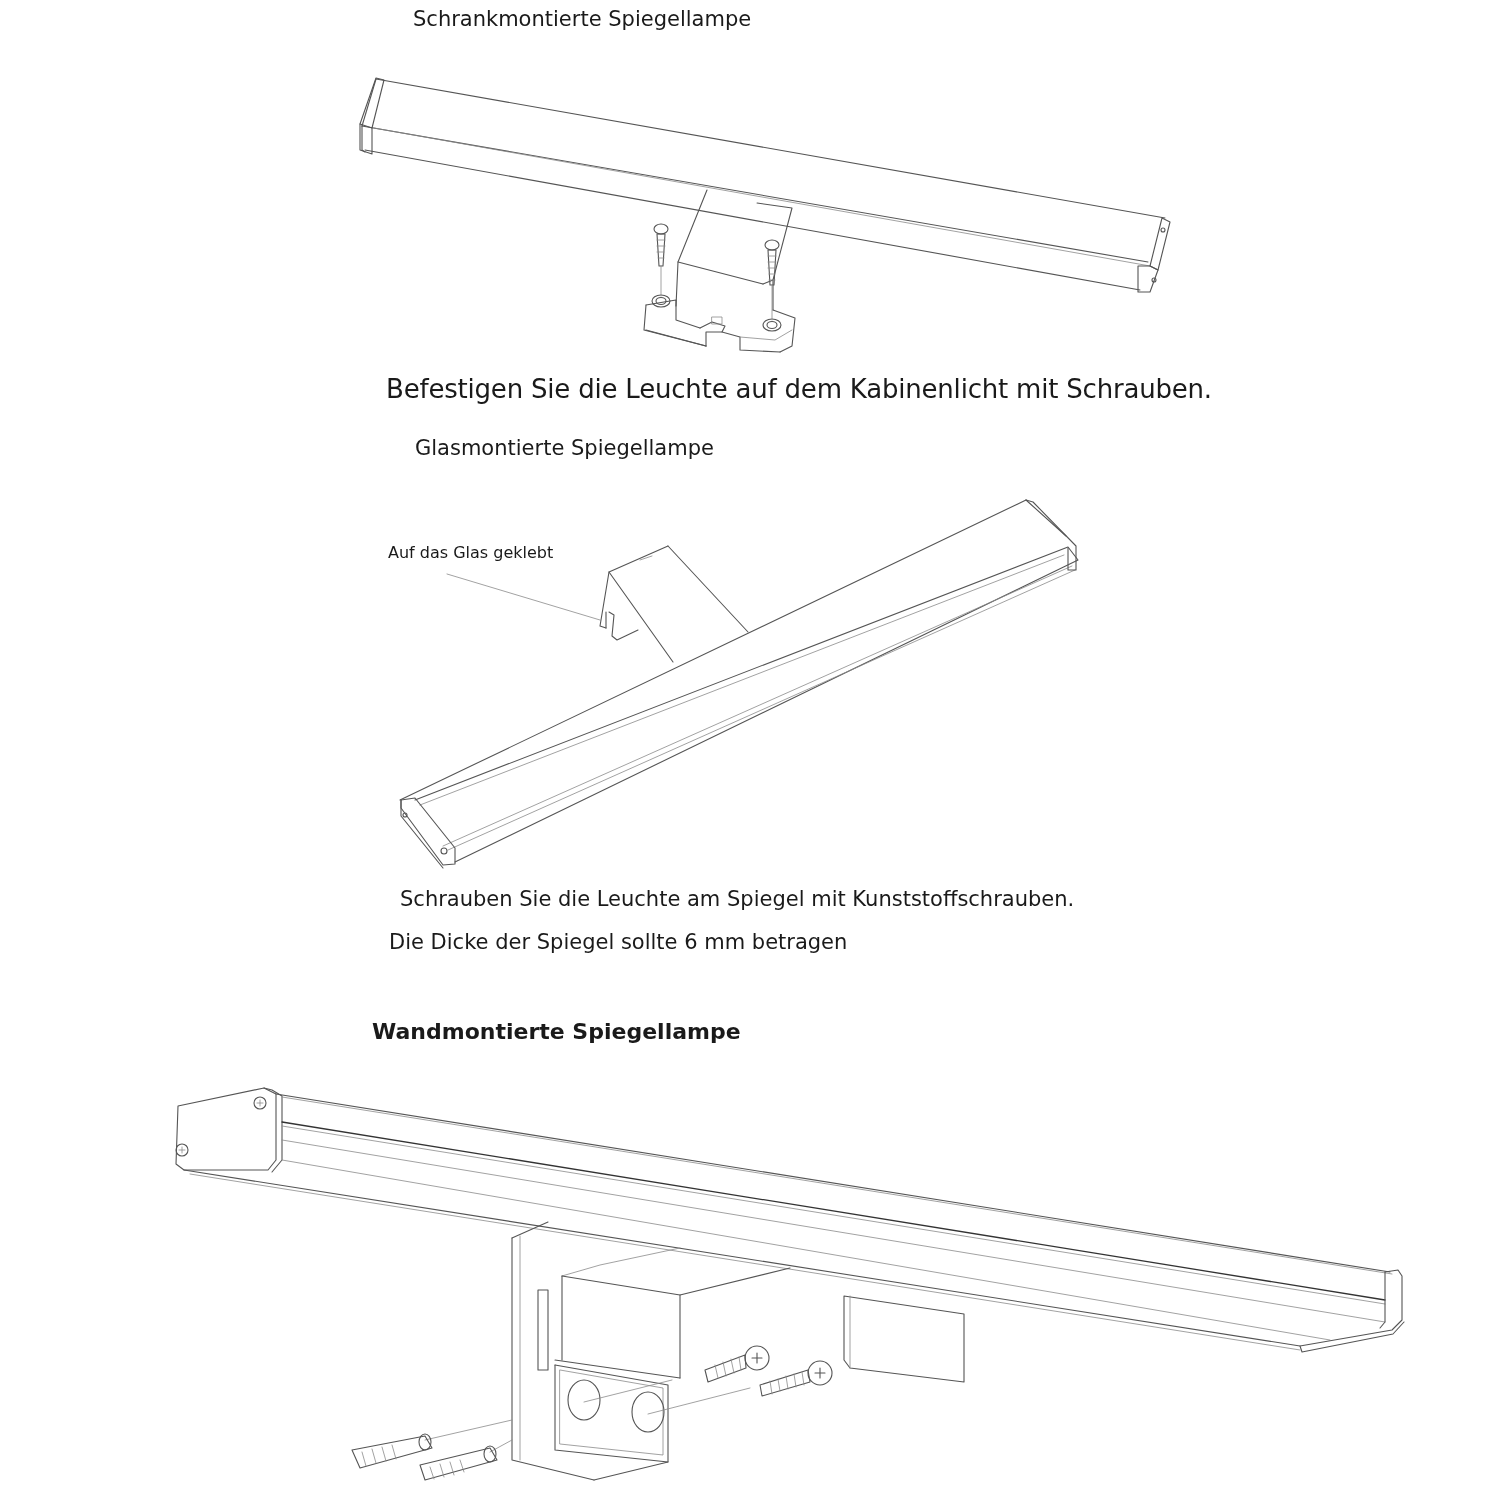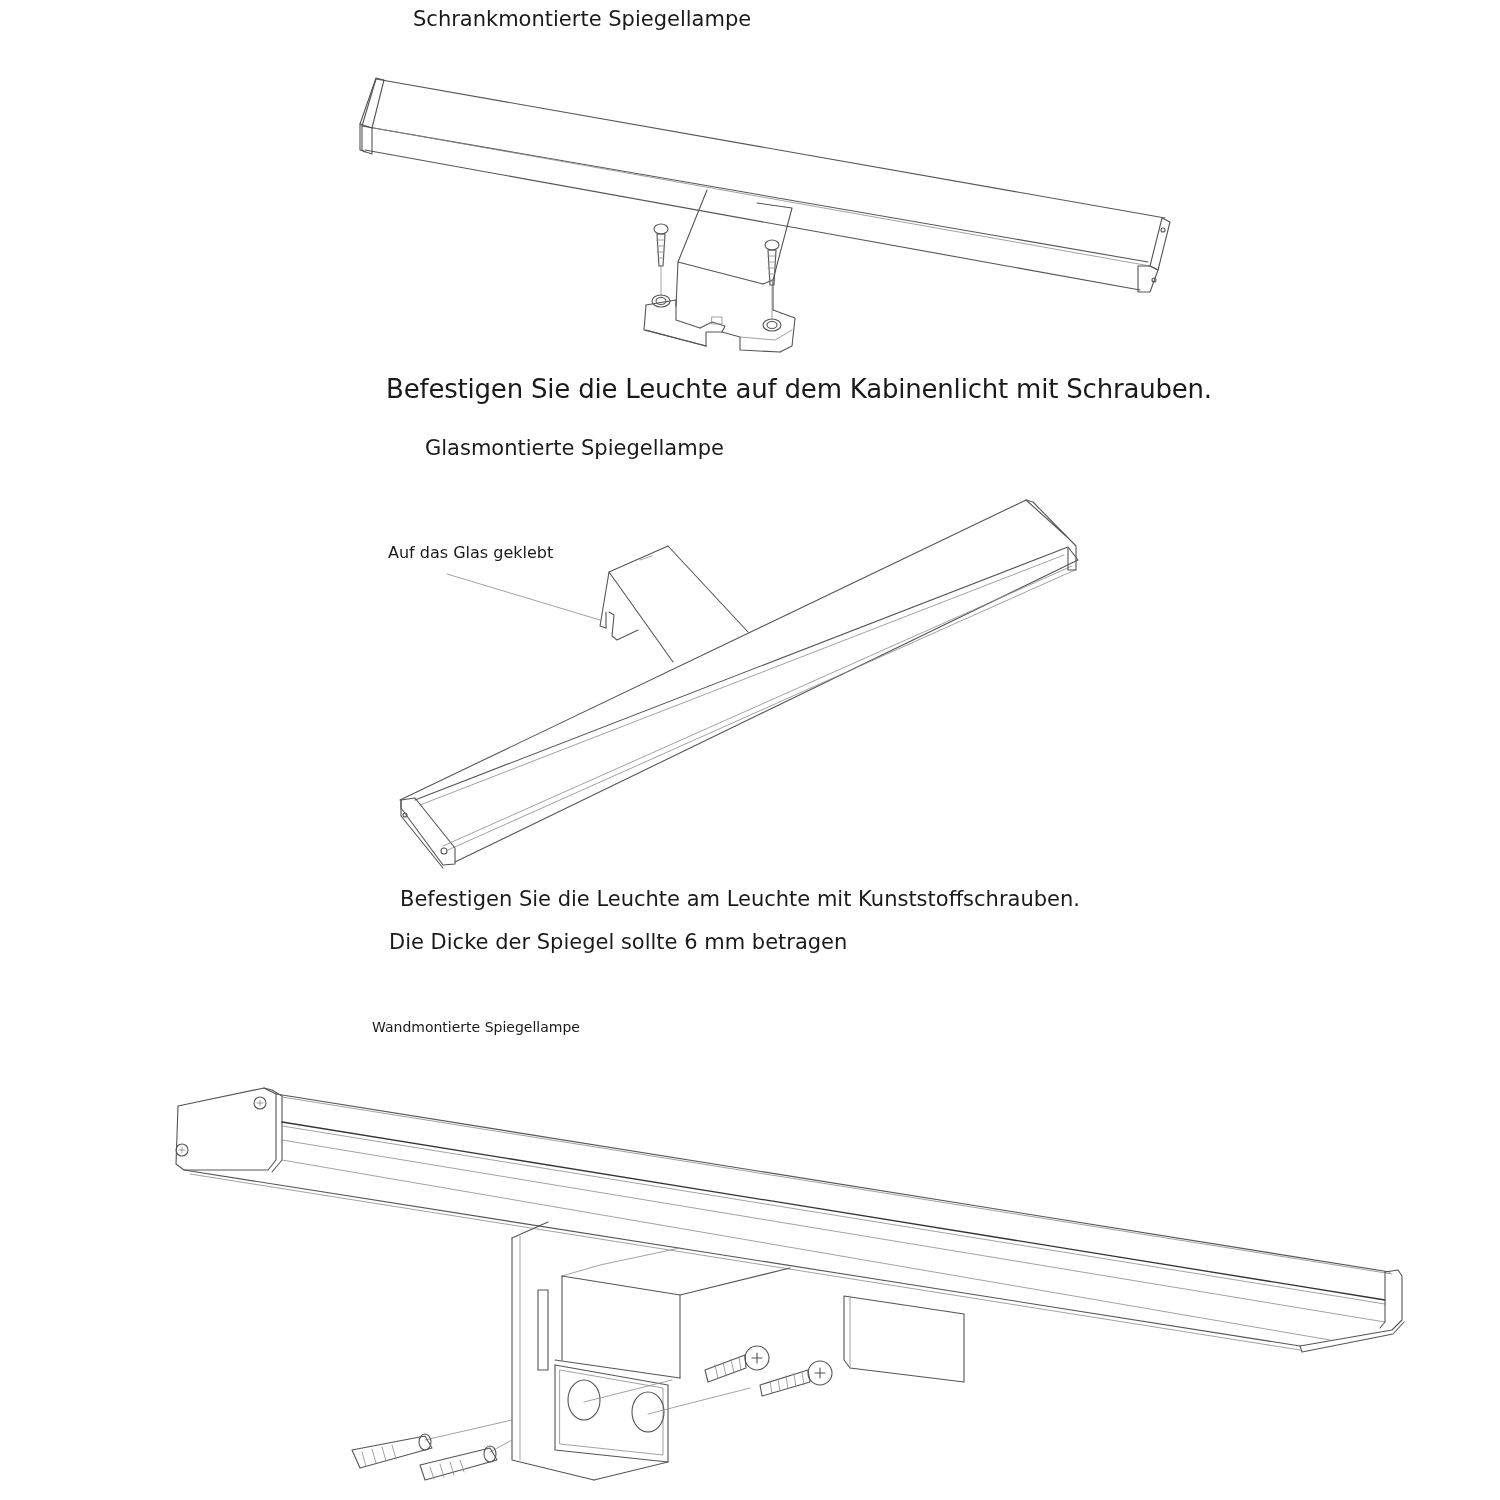--- a/index.html
+++ b/index.html
@@ -2,36 +2,36 @@
 <html><head>
 <meta charset="utf-8">
 <style>
   html, body { margin: 0; padding: 0; background: #ffffff; }
   body { width: 1500px; height: 1500px; position: relative; overflow: hidden;
          font-family: "DejaVu Sans", sans-serif; color: #1a1a1a; }
   .txt { position: absolute; white-space: nowrap; color: #1a1a1a; }
   .t-small { font-size: 21px; }
   .t-label { font-size: 16px; }
   .t-instr { font-size: 26px; font-family: "DejaVu Sans", sans-serif; letter-spacing: -0.2px; }
-  .t-head3 { font-size: 14px; }
+  .t-head3 { font-size: 22px; font-weight: bold; }
   svg.drawing { position: absolute; left: 0; top: 0; width: 1500px; height: 1500px; }
   svg.drawing * { fill: none; stroke: #555; stroke-width: 1.1; stroke-linejoin: round; stroke-linecap: round; }
   svg.drawing .thin { stroke: #8a8a8a; stroke-width: 0.8; }
   svg.drawing .dark { stroke: #333; stroke-width: 1.3; }
   svg.drawing .fillw { fill: #ffffff; }
 </style>
 </head>
 <body>
 
 <div class="txt t-small" style="left:413px; top:7px;">Schrankmontierte Spiegellampe</div>
 <div class="txt t-instr" style="left:386px; top:374px;">Befestigen Sie die Leuchte auf dem Kabinenlicht mit Schrauben.</div>
 
-<div class="txt t-small" style="left:425px; top:436px;">Glasmontierte Spiegellampe</div>
+<div class="txt t-small" style="left:415px; top:436px;">Glasmontierte Spiegellampe</div>
 <div class="txt t-label" style="left:388px; top:543px;text-align:right;">Auf das Glas geklebt</div>
-<div class="txt t-small" style="left:400px; top:887px;">Befestigen Sie die Leuchte am Leuchte mit Kunststoffschrauben.</div>
+<div class="txt t-small" style="left:400px; top:887px;">Schrauben Sie die Leuchte am Spiegel mit Kunststoffschrauben.</div>
 <div class="txt t-small" style="left:389px; top:930px;">Die Dicke der Spiegel sollte 6 mm betragen</div>
 
 <div class="txt t-head3" style="left:372px; top:1019px;">Wandmontierte Spiegellampe</div>
 
 <svg class="drawing" viewBox="0 0 1500 1500">
 
   <g>
 
     <path d="M376 79 L1165 218"></path>
     <path d="M376 79 L362 126"></path>

